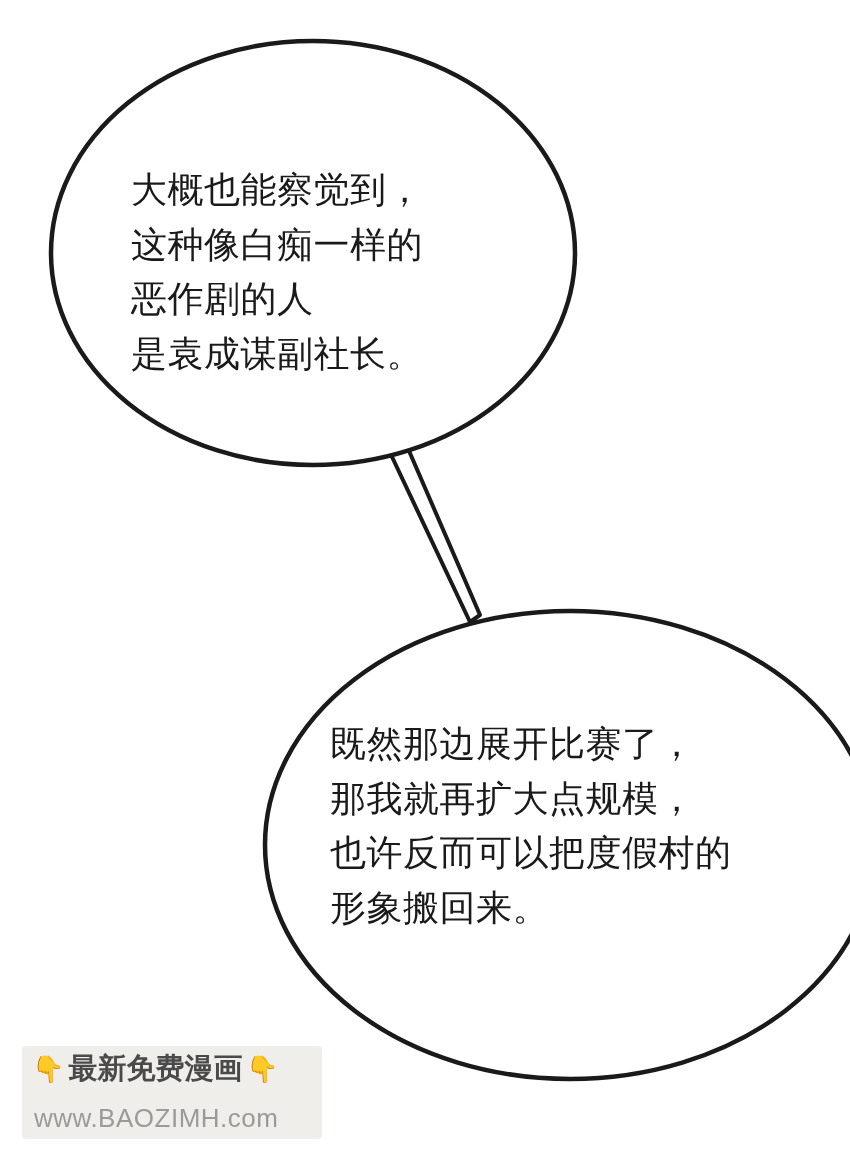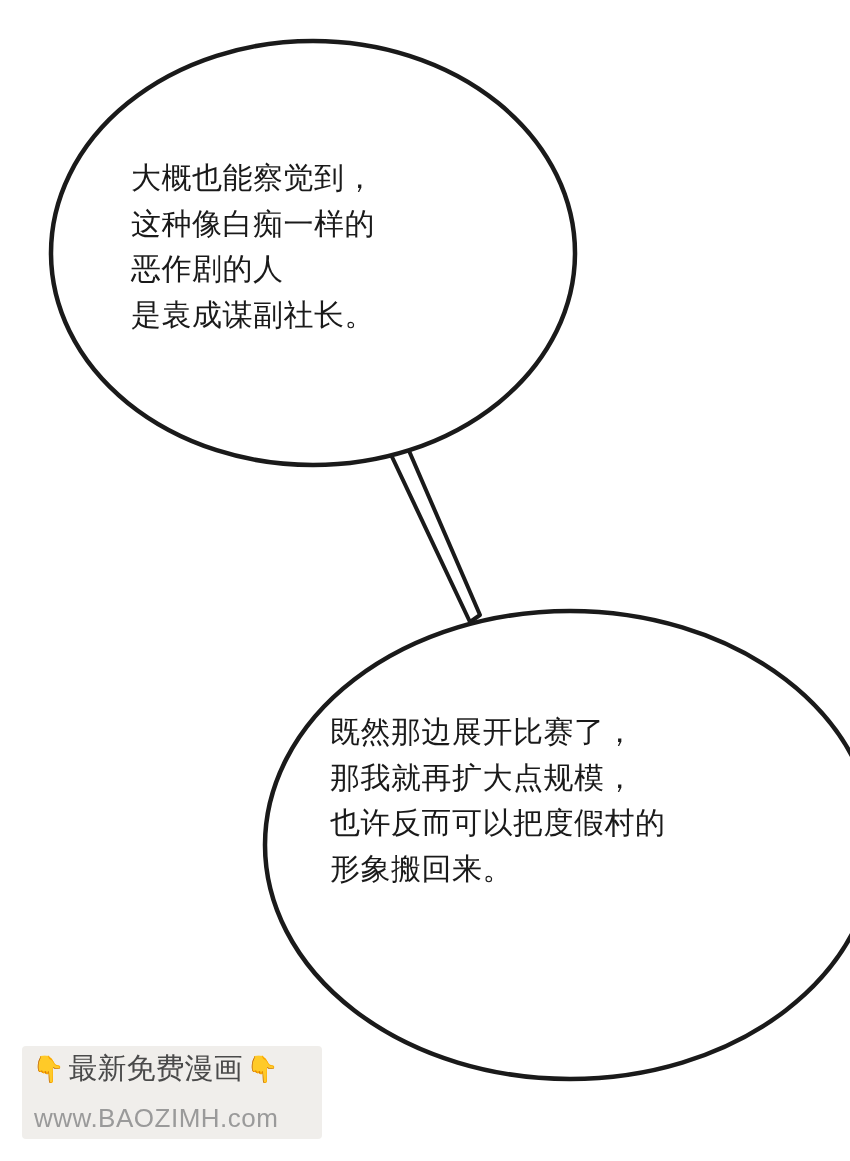--- a/index.html
+++ b/index.html
@@ -21,25 +21,26 @@
     position: absolute;
     left: 0;
     top: 0;
     width: 850px;
     height: 1161px;
   }
   .bubble-text {
     position: absolute;
     color: #1a1a1a;
     font-family: "Liberation Sans", sans-serif;
-    font-size: 30px;
+    font-size: 36px;
     line-height: 1.52;
     letter-spacing: 0.5px;
     white-space: pre-line;
     font-weight: 500;
+    margin-top: 8px;
   }
   #bubble-one-text {
     left: 131px;
     top: 155px;
     width: 420px;
   }
   #bubble-two-text {
     left: 330px;
     top: 709px;
     width: 480px;
@@ -59,21 +60,21 @@
     justify-content: center;
   }
   .watermark-top {
     display: flex;
     align-items: center;
     justify-content: flex-start;
     gap: 4px;
   }
   .watermark-title {
     font-size: 29px;
-    font-weight: normal;
+    font-weight: bold;
     color: #4a4a4a;
     font-family: "Liberation Sans", sans-serif;
     letter-spacing: 0px;
   }
   .hand-icon {
     font-size: 26px;
     line-height: 1;
     color: #f5c022;
   }
   .watermark-url {

